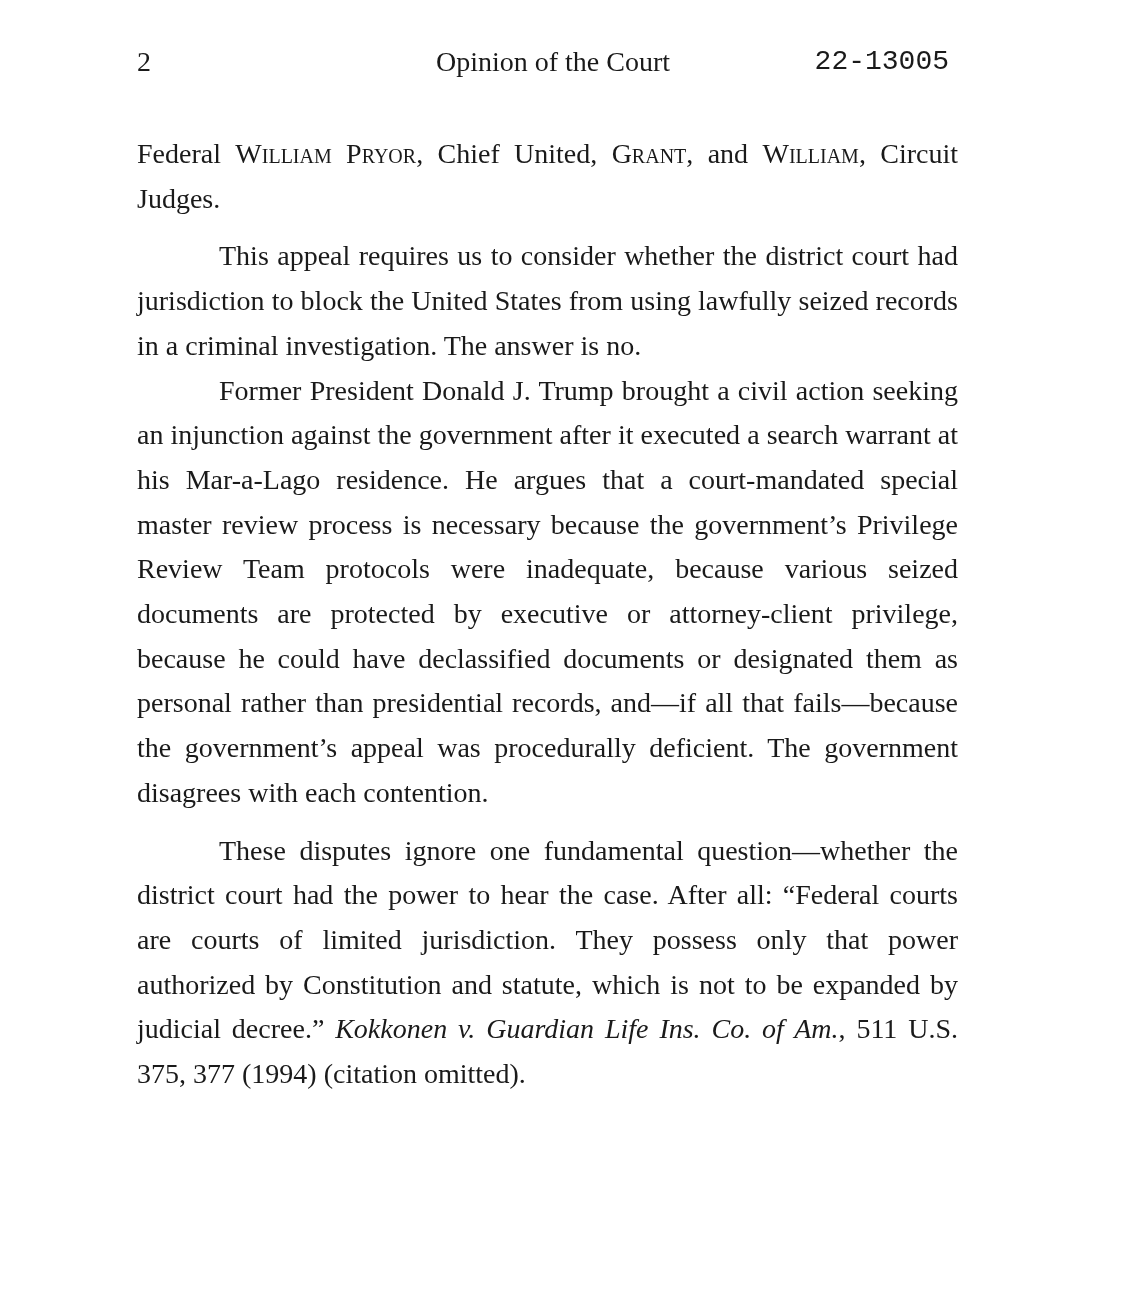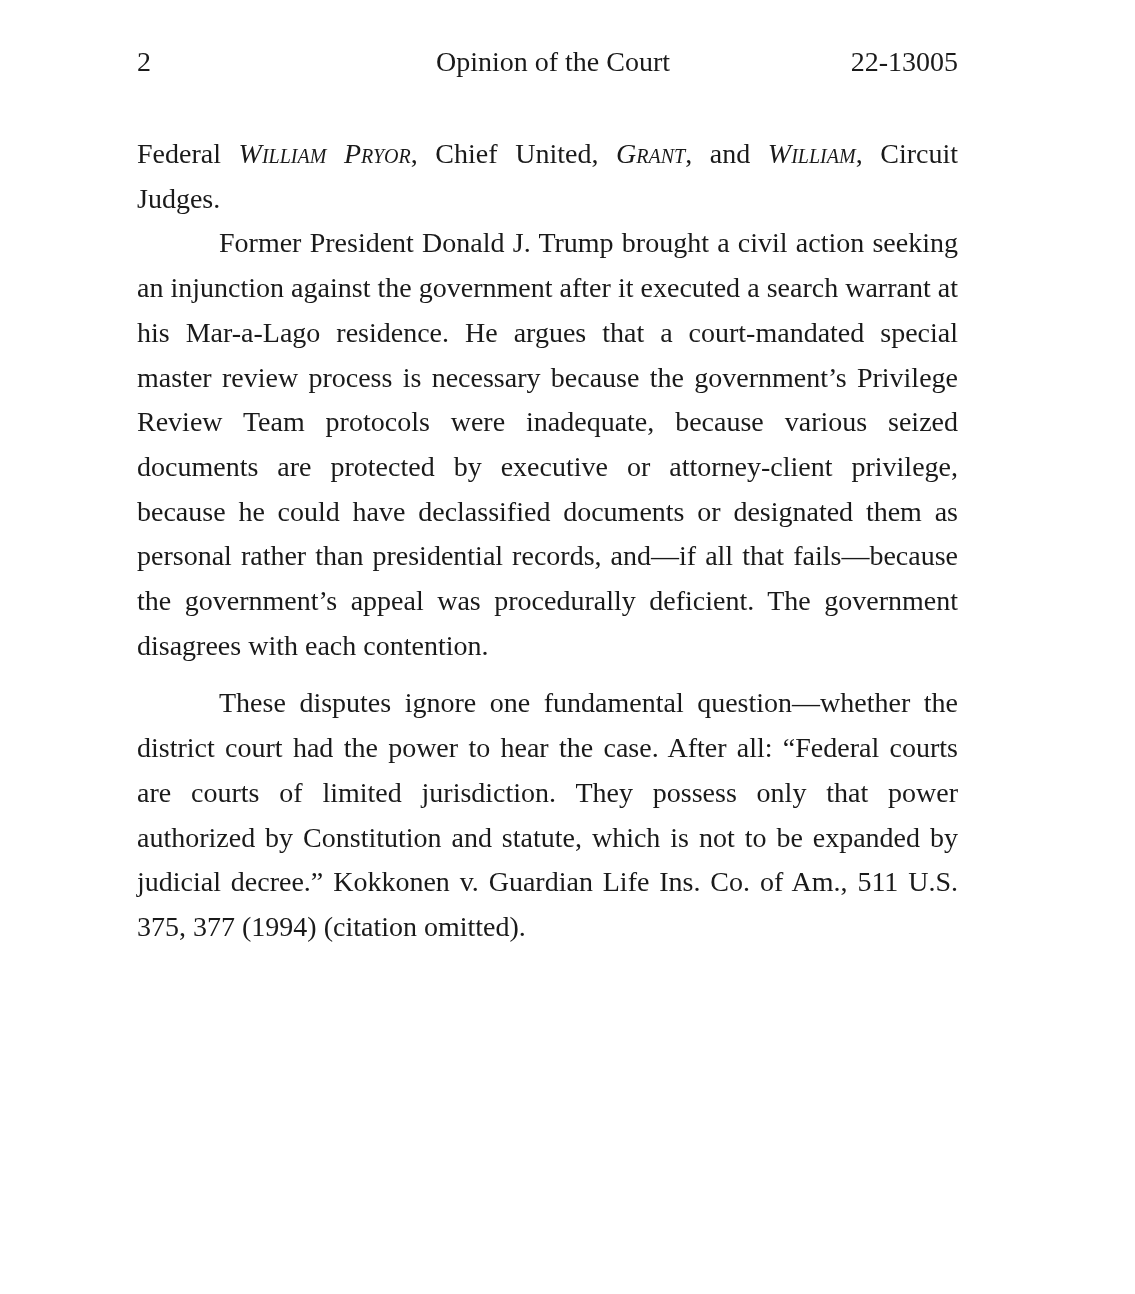--- a/index.html
+++ b/index.html
@@ -22,50 +22,51 @@
     width: 821px;
   }
   .running-header {
     position: relative;
     height: 44px;
     font-size: 28px;
     line-height: 44px;
   }
   .running-header .page-num { position: absolute; left: 0; top: 0; }
   .running-header .title { position: absolute; left: 11px; right: 0; text-align: center; top: 0; }
-  .running-header .docket { position: absolute; right: 0; top: 0; }
+  .running-header .docket { position: absolute; right: 9px; top: 0; font-family: Liberation Mono, monospace; }
 
   p {
     margin: 0;
     font-size: 28px;
     line-height: 44.7px;
     text-align: justify;
   }
   .panel { margin-top: 48px; }
   .per-curiam { margin-top: 14px; }
   .para { text-indent: 82px; }
   .para-1 { margin-top: 13px; }
   .para-2 { }
   .para-3 { margin-top: 13px; }
 
-  .sc { font-variant: small-caps; font-style: italic; }
-  .i { }
+  .sc { font-variant: small-caps; }
+  .i { font-style: italic; }
 </style>
 </head>
 <body>
 
 <div class="page">
 
   <div class="running-header">
     <span class="page-num">2</span>
     <span class="title">Opinion of the Court</span>
     <span class="docket">22-13005</span>
   </div>
 
   <p class="panel"><span>Federal </span><span class="sc">William Pryor</span><span>, Chief United, </span><span class="sc">Grant</span><span>, and </span><span class="sc">William</span><span>, Circuit Judges.</span></p>
 
 
+  <p class="para para-1">This appeal requires us to consider whether the district court had jurisdiction to block the United States from using lawfully seized records in a criminal investigation.  The answer is no.</p>
 
   <p class="para para-2">Former President Donald J. Trump brought a civil action seeking an injunction against the government after it executed a search warrant at his Mar-a-Lago residence.  He argues that a court-mandated special master review process is necessary because the government’s Privilege Review Team protocols were inadequate, because various seized documents are protected by executive or attorney-client privilege, because he could have declassified documents or designated them as personal rather than presidential records, and—if all that fails—because the government’s appeal was procedurally deficient.  The government disagrees with each contention.</p>
 
   <p class="para para-3"><span>These disputes ignore one fundamental question—whether the district court had the power to hear the case.  After all: “Federal courts are courts of limited jurisdiction.  They possess only that power authorized by Constitution and statute, which is not to be expanded by judicial decree.”  </span><span class="i">Kokkonen v. Guardian Life Ins. Co. of Am.</span><span>, 511 U.S. 375, 377 (1994) (citation omitted).</span></p>
 
 </div>
 
 </body></html>

